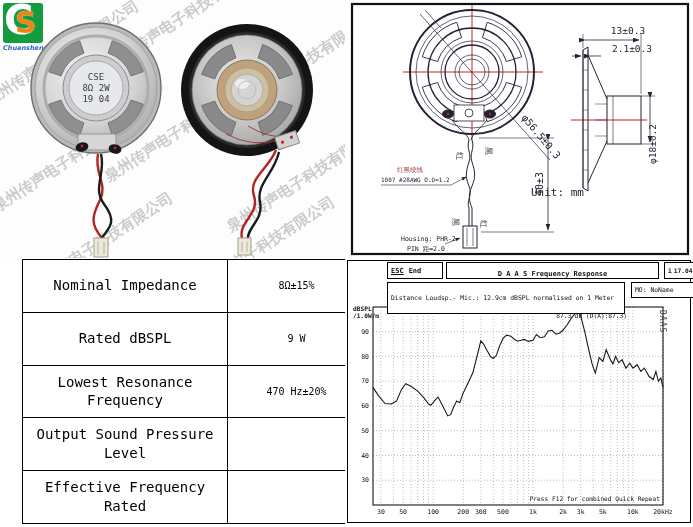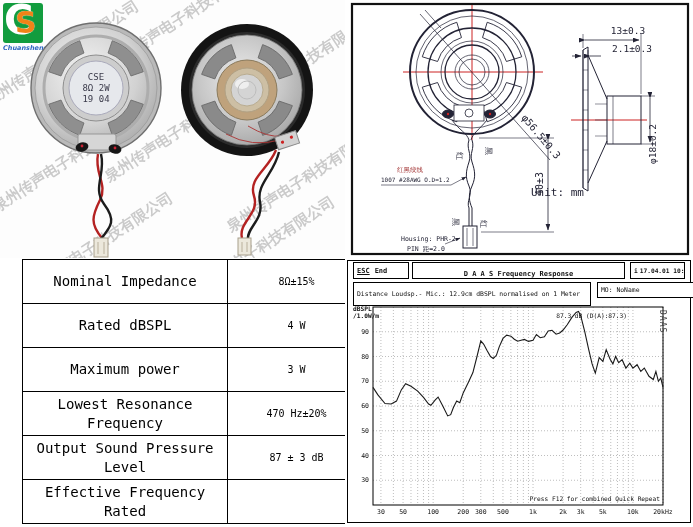--- a/index.html
+++ b/index.html
@@ -30,21 +30,21 @@
   .spec-label{width:205px;border-right:1px solid #000;display:flex;align-items:center;
               justify-content:center;text-align:center;font-size:14px;color:#000;
               line-height:1.35;padding:0 4px;box-sizing:border-box;}
   .spec-value{flex:1;display:flex;align-items:center;justify-content:center;
               text-align:center;font-size:10px;color:#000;}
   
   #chart-quad{left:345px;top:258px;width:348px;height:269px;}
   .screen-border{position:absolute;left:2px;top:2px;width:342px;height:261px;border:1px solid #000;}
   .cbox{position:absolute;border:1px solid #000;background:#fff;display:flex;
         align-items:center;font-size:7px;font-weight:bold;color:#111;
-        padding:0 3px;box-sizing:border-box;white-space:nowrap;overflow:hidden;}
+        padding:0 3px;box-sizing:border-box;white-space:nowrap;overflow:hidden;margin-left:34px;}
   .esc-key{text-decoration:underline;margin-right:5px;}
   .title-box{justify-content:center;align-items:flex-end;}
   .chart-svg{position:absolute;left:0;top:0;}
   text{font-family:"DejaVu Sans Mono","Liberation Mono",monospace;}
 </style>
 </head>
 <body>
 
 <div class="sheet">
 
@@ -240,33 +240,28 @@
   </div>
 
   <div class="quad" id="table-quad">
     <div class="spec-box">
       <div class="spec-row">
         <div class="spec-label">Nominal Impedance</div>
         <div class="spec-value">8Ω±15%</div>
       </div>
       <div class="spec-row">
         <div class="spec-label">Rated dBSPL</div>
-        <div class="spec-value">4 W</div>
-      </div>
-      <div class="spec-row">
-        <div class="spec-label">Maximum power</div>
-        <div class="spec-value">3 W</div>
+        <div class="spec-value">9 W</div>
       </div>
       <div class="spec-row">
         <div class="spec-label">Lowest Resonance Frequency</div>
         <div class="spec-value">470 Hz±20%</div>
       </div>
       <div class="spec-row">
         <div class="spec-label">Output Sound Pressure Level</div>
-        <div class="spec-value">87 ± 3 dB</div>
       </div>
       <div class="spec-row">
         <div class="spec-label">Effective Frequency Rated</div>
       </div>
     </div>
   </div>
 
   <div class="quad" id="chart-quad">
     <div class="screen-border"></div>
 
@@ -344,20 +339,20 @@
       <span class="esc-key">ESC</span>
       <span>End</span>
     </div>
     <div class="cbox title-box" style="left:67px;top:4px;width:213px;height:17px">
       <span>D A A S   Frequency Response</span>
     </div>
     <div class="cbox" style="left:285px;top:4px;width:55px;height:17px;font-size:6.2px">
       <span style="margin-right:2px">i</span>
       <span>17.04.01 10:55</span>
     </div>
-    <div class="cbox" style="left:8px;top:24px;width:238px;height:24px;font-size:6.4px;font-weight:normal">
+    <div class="cbox" style="left:8px;top:24px;width:238px;height:32px;font-size:6.4px;font-weight:normal">
       <span>Distance Loudsp.- Mic.: 12.9cm dBSPL normalised on 1 Meter</span>
     </div>
     <div class="cbox" style="left:252px;top:24px;width:104px;height:16px;font-size:6.4px;font-weight:normal">
       <span>MO:  NoName</span>
     </div>
   </div>
 </div>
 
 </body></html>

